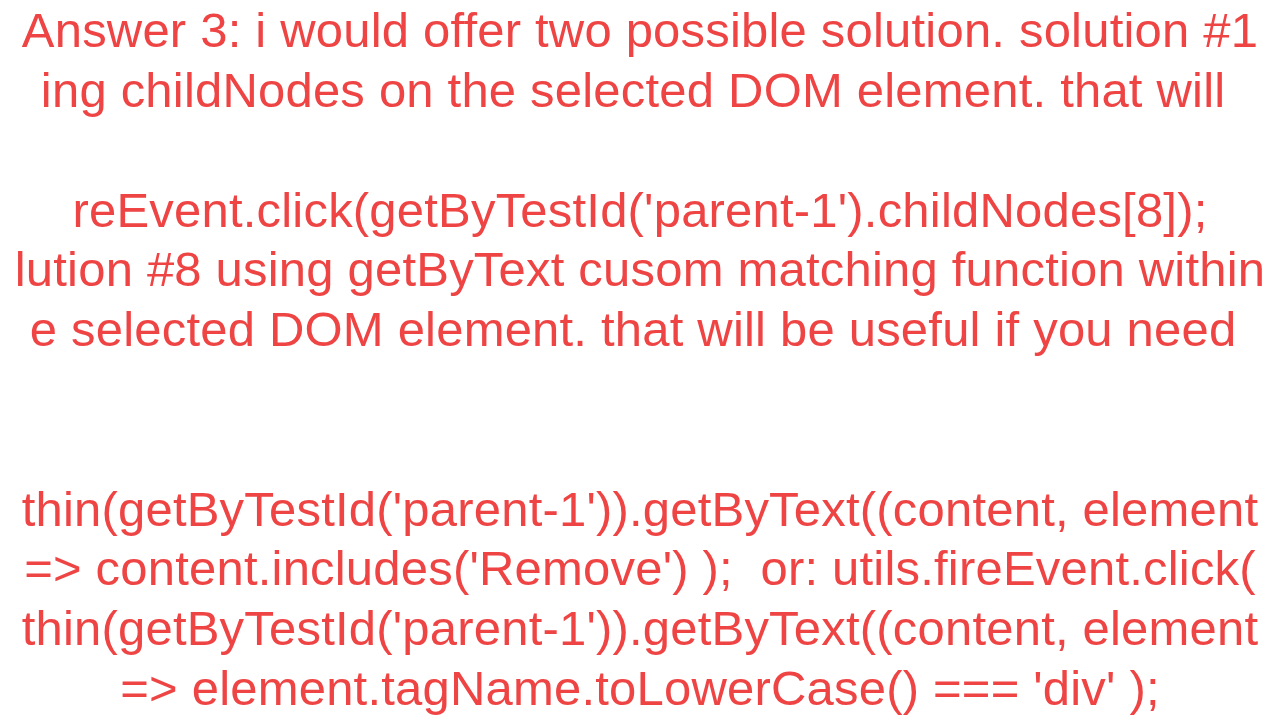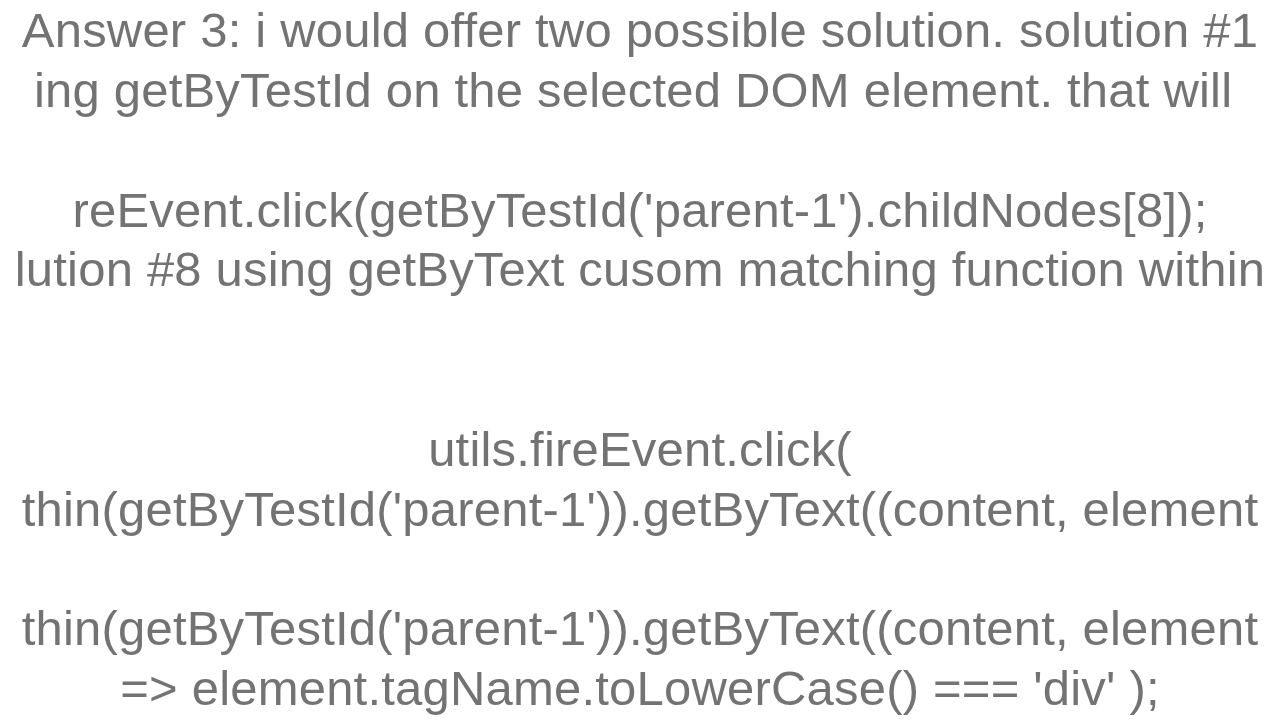--- a/index.html
+++ b/index.html
@@ -14,39 +14,39 @@
   .page {
     width: 1280px;
     height: 720px;
     display: flex;
     align-items: center;
     justify-content: center;
   }
   .block {
     width: 1400px;        
     text-align: center;
-    color: #737373;
+    color: #ef4444;
     font-size: 49px;
     line-height: 1.22;
     font-weight: 400;
     letter-spacing: 0.2px;
   }
   .block span { white-space: pre; }
 </style>
 </head>
 <body>
 
 <div class="page">
   <div class="block">
     <span>Answer 3: i would offer two possible solution. solution #1</span><br>
-    <span>ing getByTestId on the selected DOM element. that will </span><br>
+    <span>ing childNodes on the selected DOM element. that will </span><br>
     <br>
     <span>reEvent.click(getByTestId('parent-1').childNodes[8]);</span><br>
     <span>lution #8 using getByText cusom matching function within</span><br>
+    <span>e selected DOM element. that will be useful if you need </span><br>
     <br>
     <br>
-    <span>utils.fireEvent.click(</span><br>
     <span>thin(getByTestId('parent-1')).getByText((content, element</span><br>
-    <br>
+    <span>=&gt; content.includes('Remove') );  or: utils.fireEvent.click(</span><br>
     <span>thin(getByTestId('parent-1')).getByText((content, element</span><br>
     <span>=&gt; element.tagName.toLowerCase() === 'div' );</span>
   </div>
 </div>
 
 </body></html>

